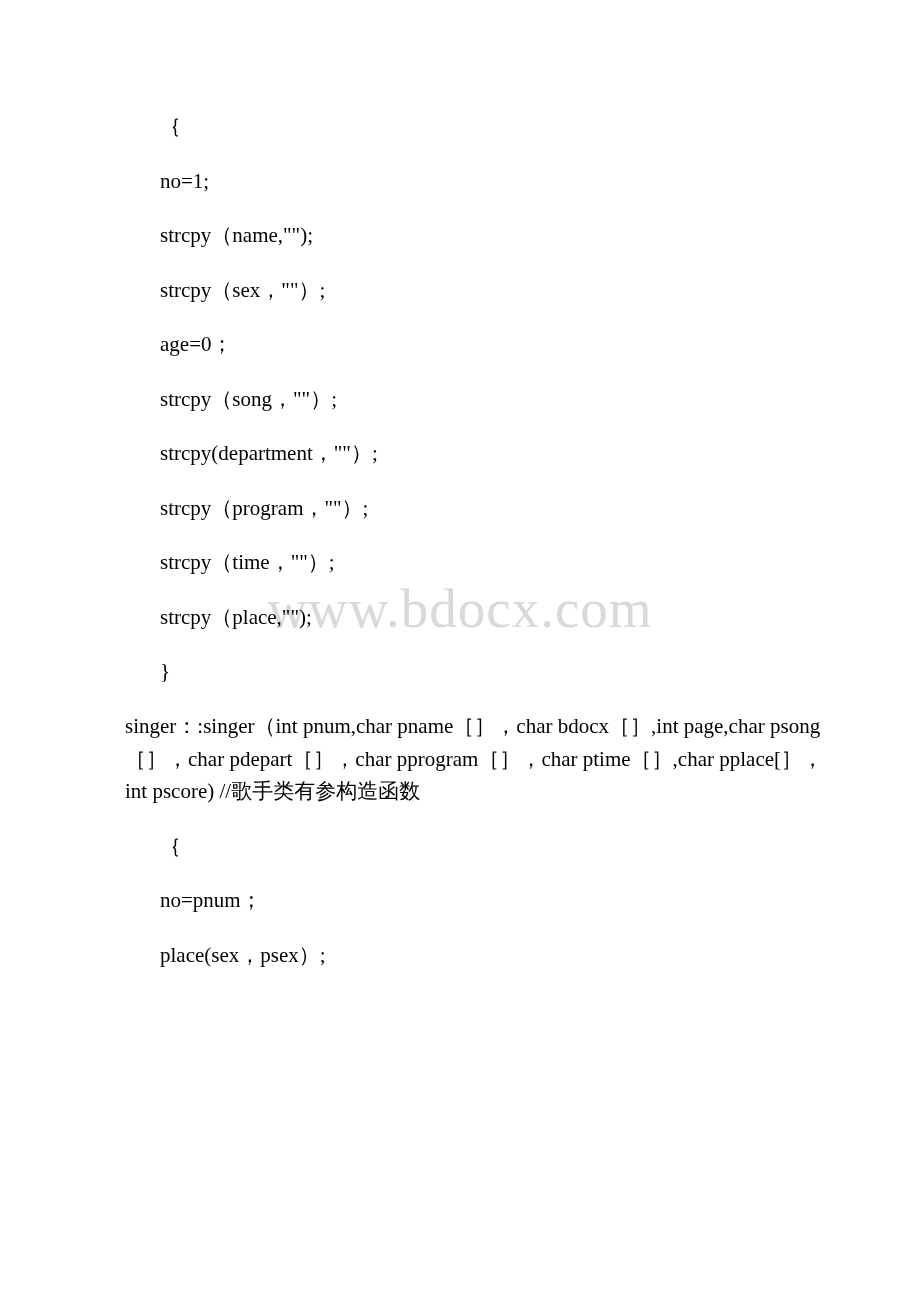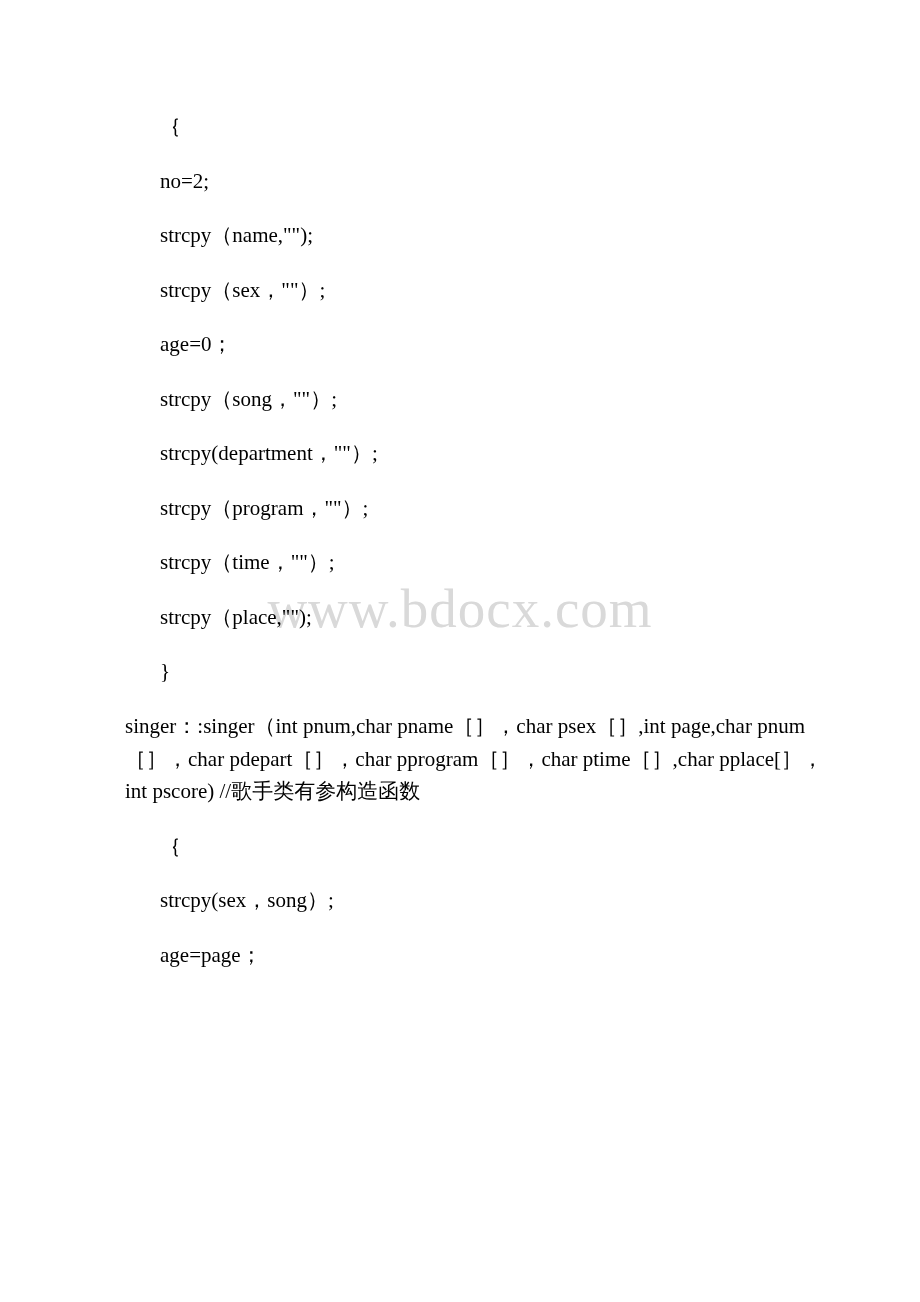--- a/index.html
+++ b/index.html
@@ -53,28 +53,28 @@
   }
 </style>
 </head>
 <body>
 
 <div class="watermark">www.bdocx.com</div>
 
 <div class="page content">
   <div id="lines-container">
       <div class="line indent1">｛</div>
-      <div class="line indent1">no=2;</div>
+      <div class="line indent1">no=1;</div>
       <div class="line indent1">strcpy（name,"");</div>
       <div class="line indent1">strcpy（sex，""）;</div>
       <div class="line indent1">age=0；</div>
       <div class="line indent1">strcpy（song，""）;</div>
       <div class="line indent1">strcpy(department，""）;</div>
       <div class="line indent1">strcpy（program，""）;</div>
       <div class="line indent1">strcpy（time，""）;</div>
       <div class="line indent1">strcpy（place,"");</div>
       <div class="line indent1">}</div>
-      <div class="line indent0">singer：:singer（int pnum,char pname［］，char psex［］,int page,char pnum［］，char pdepart［］，char pprogram［］，char ptime［］,char pplace[］，int pscore) //歌手类有参构造函数</div>
+      <div class="line indent0">singer：:singer（int pnum,char pname［］，char bdocx［］,int page,char psong［］，char pdepart［］，char pprogram［］，char ptime［］,char pplace[］，int pscore) //歌手类有参构造函数</div>
       <div class="line indent1">｛</div>
-      <div class="line indent1">strcpy(sex，song）;</div>
-      <div class="line indent1">age=page；</div>
+      <div class="line indent1">no=pnum；</div>
+      <div class="line indent1">place(sex，psex）;</div>
     </div>
 </div>
 
 </body></html>

